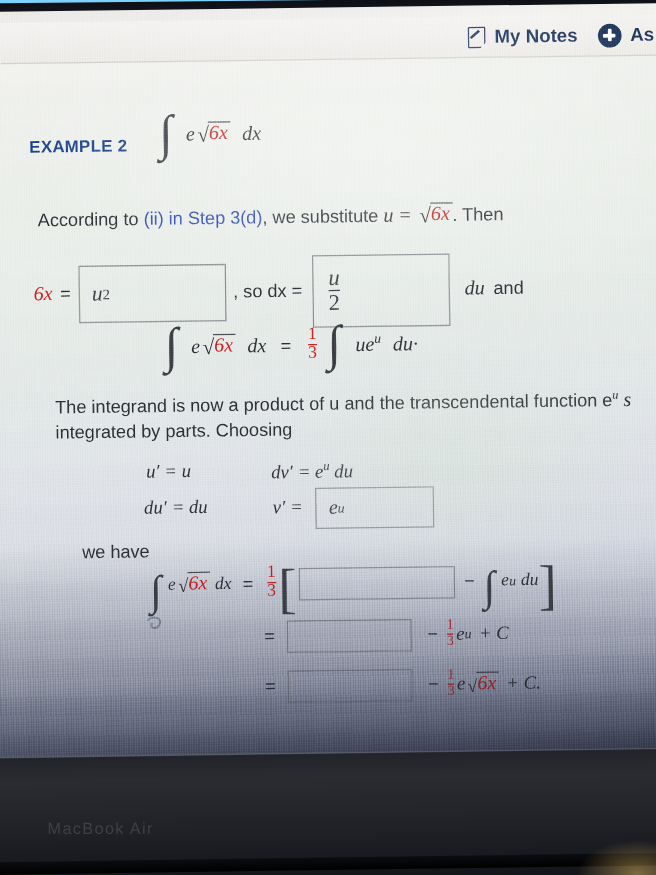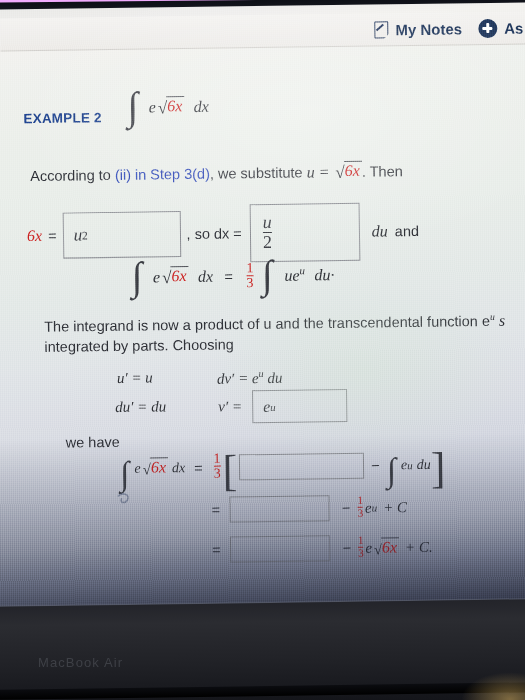--- a/index.html
+++ b/index.html
@@ -9,21 +9,21 @@
   body {
     width: 525px; height: 700px;
     overflow: hidden;
     font-family: "Liberation Sans", sans-serif;
     position: relative;
   }
 
   
   #photo {
     position: absolute; inset: 0;
-    background: #f0abfc;
+    background: #7dd3fc;
     overflow: hidden;
   }
   
   #bezel-top {
     position: absolute; left: 0; top: 0; width: 525px; height: 9px;
     background: linear-gradient(180deg,#0d0f16 0%, #14161e 100%);
     transform: rotate(-0.55deg) scale(1.06);
     transform-origin: 50% 0%;
   }
   

